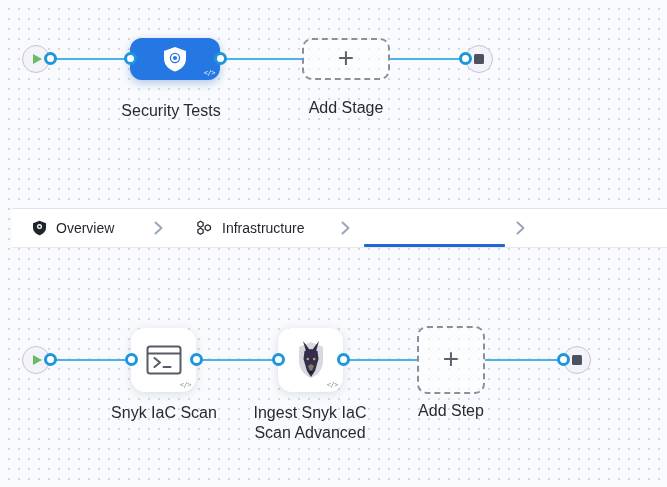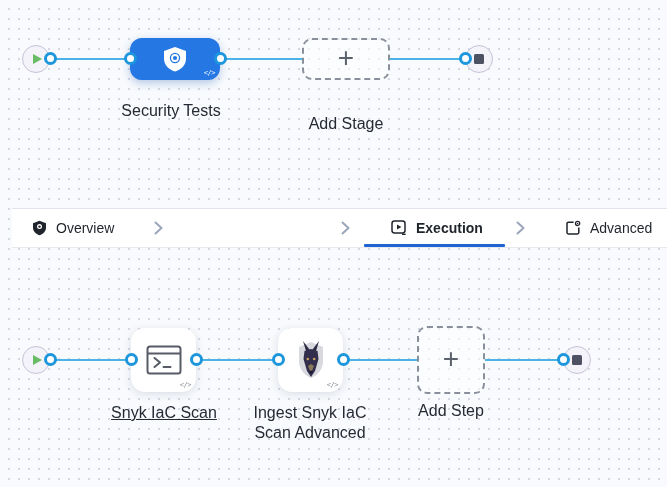--- a/index.html
+++ b/index.html
@@ -94,64 +94,56 @@
     <div class="node-circle" style="left:465px;top:45px;">
       <span class="end-square"></span>
     </div>
 
     <div class="ring" style="left:44px;top:52px;"></div>
     <div class="ring" style="left:124px;top:52px;"></div>
     <div class="ring" style="left:214px;top:52px;"></div>
     <div class="ring" style="left:459px;top:52px;"></div>
 
     <div class="node-label" style="left:96px;top:101px;width:150px;">Security Tests</div>
-    <div class="node-label" style="left:271px;top:98px;width:150px;margin-top:16px;">Add Stage</div>
+    <div class="node-label" style="left:271px;top:98px;width:150px;">Add Stage</div>
   </div>
 
   <div class="tabbar">
 
     <div class="tab" style="left:20px;">
       <svg width="15" height="16" viewBox="0 0 15 16">
         <path d="M7.5 0.8 L14 3.2 V7.6 C14 11.4 11.3 14.2 7.5 15.3 C3.7 14.2 1 11.4 1 7.6 V3.2 Z" fill="#20242c"></path>
         <circle cx="7.5" cy="6.6" r="2.5" fill="#ffffff"></circle>
         <circle cx="7.5" cy="6.6" r="1.2" fill="#20242c"></circle>
       </svg>
       <span class="tab-label">Overview</span>
     </div>
 
     <svg class="tab-chevron" style="left:142px;" width="9" height="14" viewBox="0 0 9 14">
       <path d="M1.5 1.5 L7.5 7 L1.5 12.5" stroke="#9aa4bb" stroke-width="2" fill="none" stroke-linecap="round" stroke-linejoin="round"></path>
     </svg>
 
+    <div class="tab" style="left:184px;">
+      <svg width="17" height="16" viewBox="0 0 17 16" fill="none" stroke="#23262e" stroke-width="1.3" stroke-linejoin="round">
+        <path d="M4.5 1.2 l2.6 1.5 v3 l-2.6 1.5 -2.6 -1.5 v-3 z"></path>
+        <path d="M4.5 8.3 l2.6 1.5 v3 l-2.6 1.5 -2.6 -1.5 v-3 z"></path>
+        <path d="M11.8 4.8 l2.6 1.5 v3 l-2.6 1.5 -2.6 -1.5 v-3 z"></path>
+      </svg>
+      <span class="tab-label">Infrastructure</span>
+    </div>
 
     <svg class="tab-chevron" style="left:329px;" width="9" height="14" viewBox="0 0 9 14">
       <path d="M1.5 1.5 L7.5 7 L1.5 12.5" stroke="#9aa4bb" stroke-width="2" fill="none" stroke-linecap="round" stroke-linejoin="round"></path>
     </svg>
 
-    <div class="tab active" style="left:379px;">
-      <svg width="16" height="16" viewBox="0 0 16 16" fill="none">
-        <rect x="1" y="1" width="13" height="12" rx="2.4" stroke="#20242c" stroke-width="1.5"></rect>
-        <path d="M6 4.6 L10.4 7 L6 9.4 Z" fill="#20242c"></path>
-        <path d="M11 14.3 H14.6" stroke="#20242c" stroke-width="1.4"></path>
-      </svg>
-      <span class="tab-label">Execution</span>
-    </div>
 
     <svg class="tab-chevron" style="left:504px;" width="9" height="14" viewBox="0 0 9 14">
       <path d="M1.5 1.5 L7.5 7 L1.5 12.5" stroke="#9aa4bb" stroke-width="2" fill="none" stroke-linecap="round" stroke-linejoin="round"></path>
     </svg>
 
-    <div class="tab" style="left:553px;">
-      <svg width="16" height="16" viewBox="0 0 16 16" fill="none" stroke="#20242c" stroke-width="1.5">
-        <path d="M8.6 2.2 H3.4 A1.4 1.4 0 0 0 2 3.6 V12.6 A1.4 1.4 0 0 0 3.4 14 H12.4 A1.4 1.4 0 0 0 13.8 12.6 V7.4"></path>
-        <circle cx="12.6" cy="3.4" r="2.1" stroke-width="1.3"></circle>
-        <circle cx="12.6" cy="3.4" r="0.7" fill="#20242c" stroke="none"></circle>
-      </svg>
-      <span class="tab-label">Advanced</span>
-    </div>
 
     <div class="tab-underline"></div>
   </div>
 
   <div>
     <div class="hline" style="left:50px;top:359px;width:81px;"></div>
     <div class="hline" style="left:196px;top:359px;width:82px;"></div>
     <div class="hline" style="left:343px;top:359px;width:74px;"></div>
     <div class="hline" style="left:485px;top:359px;width:78px;"></div>
 
@@ -191,18 +183,18 @@
       <span class="end-square"></span>
     </div>
 
     <div class="ring" style="left:44px;top:353px;"></div>
     <div class="ring" style="left:125px;top:353px;"></div>
     <div class="ring" style="left:190px;top:353px;"></div>
     <div class="ring" style="left:272px;top:353px;"></div>
     <div class="ring" style="left:337px;top:353px;"></div>
     <div class="ring" style="left:557px;top:353px;"></div>
 
-    <div class="node-label" style="left:89px;top:403px;width:150px;text-decoration:underline;">Snyk IaC Scan</div>
+    <div class="node-label" style="left:89px;top:403px;width:150px;">Snyk IaC Scan</div>
     <div class="node-label" style="left:250px;top:403px;width:120px;">Ingest Snyk IaC Scan Advanced</div>
     <div class="node-label" style="left:376px;top:401px;width:150px;">Add Step</div>
   </div>
 
 </div>
 
 </body></html>

